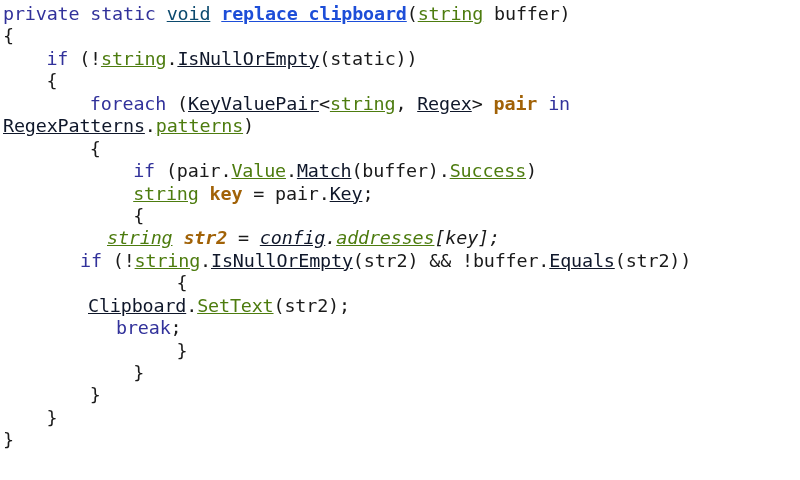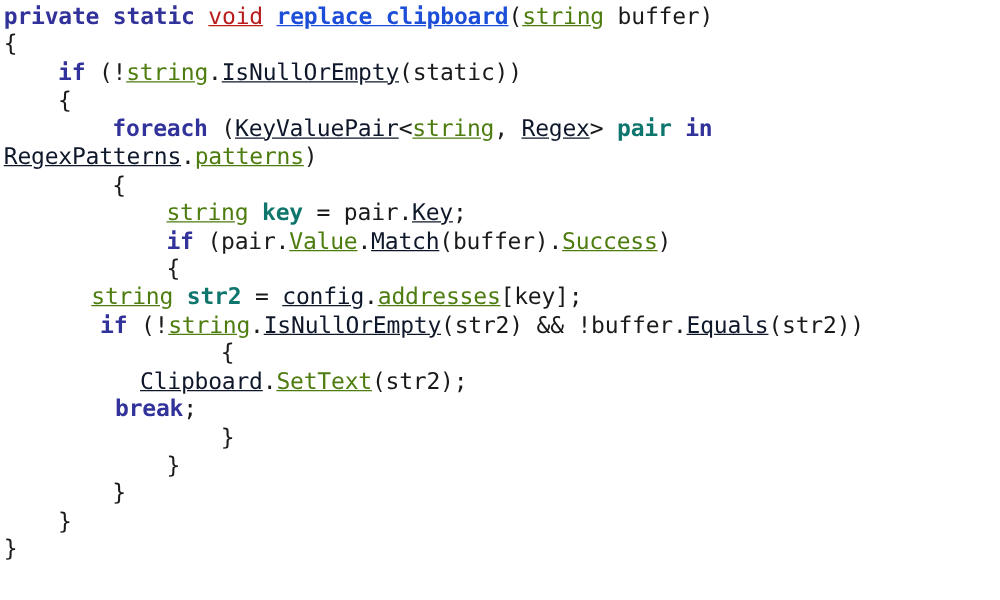--- a/index.html
+++ b/index.html
@@ -34,49 +34,49 @@
   }
   .code-line:first-child {
     padding-top: 3px;
   }
   .tok {
     white-space: pre;
   }
   
   .t-plain { color: #1a1a1a; }
   
-  .t-kw { color: #32329b; font-weight: bold; }
+  .t-kw { color: #32329b; }
   
   .t-link { color: #0f172a; text-decoration: underline; text-underline-offset: 1px; }
   
   .t-link2 { color: #4d7c0f; text-decoration: underline; text-underline-offset: 1px; }
   
-  .t-bold { color: #0f766e; font-weight: bold; }
+  .t-bold { color: #a16207; font-weight: bold; }
   
   .t-linkb { color: #1d4ed8; text-decoration: underline; text-underline-offset: 1px; font-weight: bold; }
   
-  .t-kwlink { color: #b91c1c; text-decoration: underline; text-underline-offset: 1px; }
+  .t-kwlink { color: #0c4a6e; text-decoration: underline; text-underline-offset: 1px; }
 </style>
 </head>
 <body>
 
 <div id="code-block">
     <div class="code-line" style="padding-left: 3px;"><span class="tok t-kw">private static </span><span class="tok t-kwlink">void</span><span class="tok t-plain"> </span><span class="tok t-linkb">replace clipboard</span><span class="tok t-plain">(</span><span class="tok t-link2">string</span><span class="tok t-plain"> buffer)</span></div>
     <div class="code-line" style="padding-left: 3px;"><span class="tok t-plain">{</span></div>
     <div class="code-line" style="padding-left: 46.4px;"><span class="tok t-kw">if</span><span class="tok t-plain"> (!</span><span class="tok t-link2">string</span><span class="tok t-plain">.</span><span class="tok t-link">IsNullOrEmpty</span><span class="tok t-plain">(static))</span></div>
     <div class="code-line" style="padding-left: 46.4px;"><span class="tok t-plain">{</span></div>
     <div class="code-line" style="padding-left: 89.8px;"><span class="tok t-kw">foreach</span><span class="tok t-plain"> (</span><span class="tok t-link">KeyValuePair</span><span class="tok t-plain">&lt;</span><span class="tok t-link2">string</span><span class="tok t-plain">, </span><span class="tok t-link">Regex</span><span class="tok t-plain">&gt; </span><span class="tok t-bold">pair</span><span class="tok t-plain"> </span><span class="tok t-kw">in</span></div>
     <div class="code-line" style="padding-left: 3px;"><span class="tok t-link">RegexPatterns</span><span class="tok t-plain">.</span><span class="tok t-link2">patterns</span><span class="tok t-plain">)</span></div>
     <div class="code-line" style="padding-left: 89.8px;"><span class="tok t-plain">{</span></div>
+    <div class="code-line" style="padding-left: 133.2px;"><span class="tok t-kw">if</span><span class="tok t-plain"> (pair.</span><span class="tok t-link2">Value</span><span class="tok t-plain">.</span><span class="tok t-link">Match</span><span class="tok t-plain">(buffer).</span><span class="tok t-link2">Success</span><span class="tok t-plain">)</span></div>
     <div class="code-line" style="padding-left: 133.2px;"><span class="tok t-link2">string</span><span class="tok t-plain"> </span><span class="tok t-bold">key</span><span class="tok t-plain"> = pair.</span><span class="tok t-link">Key</span><span class="tok t-plain">;</span></div>
-    <div class="code-line" style="padding-left: 133.2px;"><span class="tok t-kw">if</span><span class="tok t-plain"> (pair.</span><span class="tok t-link2">Value</span><span class="tok t-plain">.</span><span class="tok t-link">Match</span><span class="tok t-plain">(buffer).</span><span class="tok t-link2">Success</span><span class="tok t-plain">)</span></div>
     <div class="code-line" style="padding-left: 133.2px;"><span class="tok t-plain">{</span></div>
-    <div class="code-line" style="padding-left: 73px;"><span class="tok t-link2">string</span><span class="tok t-plain"> </span><span class="tok t-bold">str2</span><span class="tok t-plain"> = </span><span class="tok t-link">config</span><span class="tok t-plain">.</span><span class="tok t-link2">addresses</span><span class="tok t-plain">[key];</span></div>
+    <div class="code-line" style="padding-left: 107px; font-style: italic;"><span class="tok t-link2">string</span><span class="tok t-plain"> </span><span class="tok t-bold">str2</span><span class="tok t-plain"> = </span><span class="tok t-link">config</span><span class="tok t-plain">.</span><span class="tok t-link2">addresses</span><span class="tok t-plain">[key];</span></div>
     <div class="code-line" style="padding-left: 80px;"><span class="tok t-kw">if</span><span class="tok t-plain"> (!</span><span class="tok t-link2">string</span><span class="tok t-plain">.</span><span class="tok t-link">IsNullOrEmpty</span><span class="tok t-plain">(str2) &amp;&amp; !buffer.</span><span class="tok t-link">Equals</span><span class="tok t-plain">(str2))</span></div>
     <div class="code-line" style="padding-left: 176.6px;"><span class="tok t-plain">{</span></div>
-    <div class="code-line" style="padding-left: 112px;"><span class="tok t-link">Clipboard</span><span class="tok t-plain">.</span><span class="tok t-link2">SetText</span><span class="tok t-plain">(str2);</span></div>
-    <div class="code-line" style="padding-left: 92px;"><span class="tok t-kw">break</span><span class="tok t-plain">;</span></div>
+    <div class="code-line" style="padding-left: 88px;"><span class="tok t-link">Clipboard</span><span class="tok t-plain">.</span><span class="tok t-link2">SetText</span><span class="tok t-plain">(str2);</span></div>
+    <div class="code-line" style="padding-left: 116px;"><span class="tok t-kw">break</span><span class="tok t-plain">;</span></div>
     <div class="code-line" style="padding-left: 176.6px;"><span class="tok t-plain">}</span></div>
     <div class="code-line" style="padding-left: 133.2px;"><span class="tok t-plain">}</span></div>
     <div class="code-line" style="padding-left: 89.8px;"><span class="tok t-plain">}</span></div>
     <div class="code-line" style="padding-left: 46.4px;"><span class="tok t-plain">}</span></div>
     <div class="code-line" style="padding-left: 3px;"><span class="tok t-plain">}</span></div>
   </div>
 
 </body></html>

